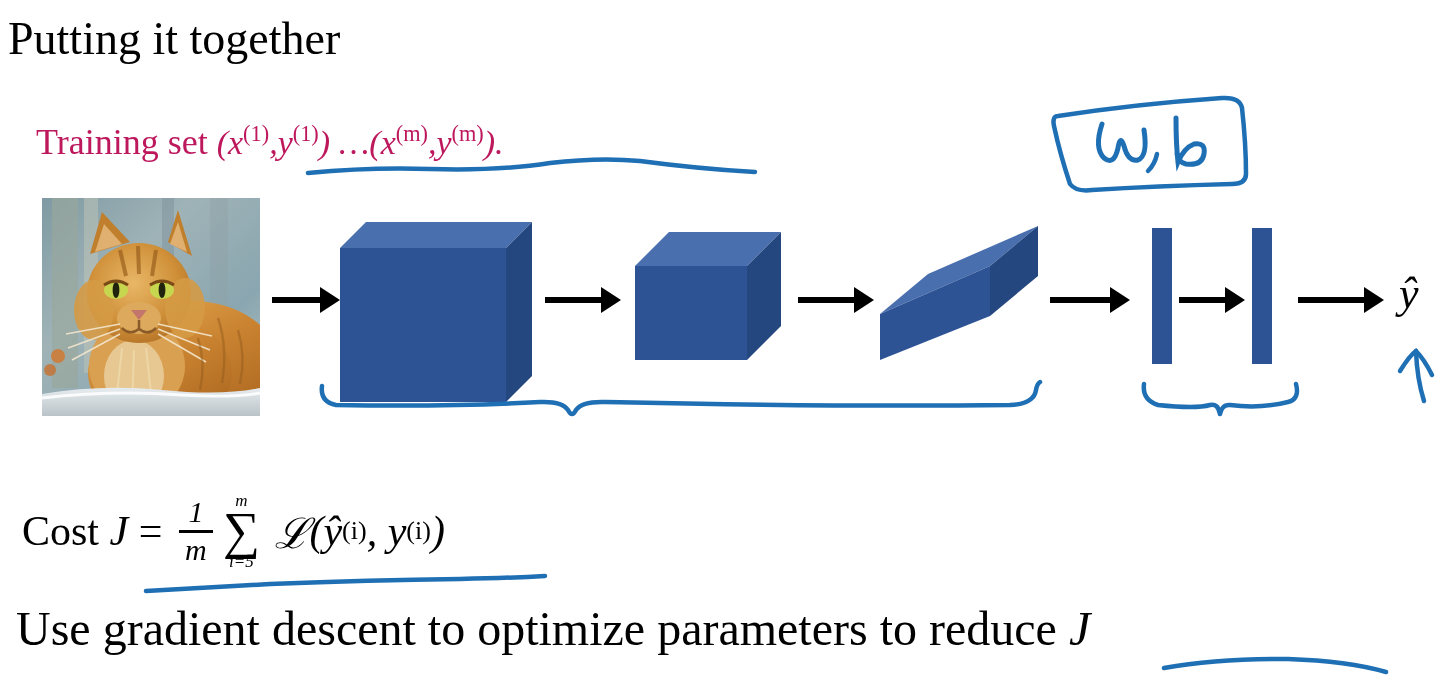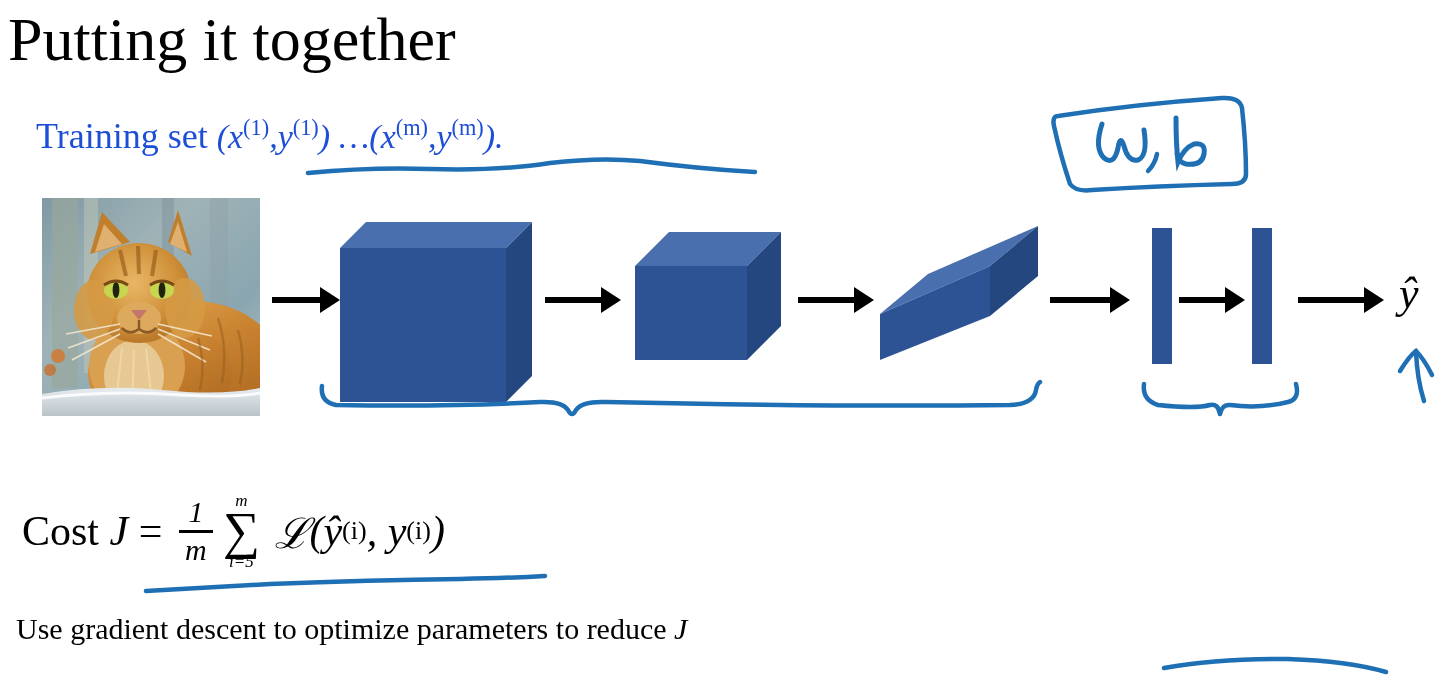--- a/index.html
+++ b/index.html
@@ -17,34 +17,34 @@
     background: #ffffff;
     overflow: hidden;
   }
   .abs { position: absolute; }
 
   
   #slide-title {
     left: 8px;
     top: 2px;
     font-family: "Liberation Serif", serif;
-    font-size: 62px;
+    font-size: 46px;
     line-height: 74px;
     color: #000000;
     white-space: nowrap;
     letter-spacing: 0px;
   }
 
   
   #training-line {
     left: 36px;
     top: 100px;
     font-size: 36px;
-    line-height: 56px;
-    color: #1d4ed8;
+    line-height: 68px;
+    color: #be185d;
     white-space: nowrap;
     font-family: Liberation Serif, serif;
   }
   #training-line .mathv {
     font-style: italic;
     font-size: 34px;
   }
   .sup {
     font-size: 0.62em;
     vertical-align: super;
@@ -133,21 +133,21 @@
   }
   .bigsum .sym {
     font-size: 52px;
     line-height: 0.85;
   }
 
   
   #bottom-line {
     left: 16px;
     top: 600px;
-    font-size: 30px;
+    font-size: 48px;
     line-height: 58px;
     color: #000000;
     white-space: nowrap;
   }
   #bottom-line .it { font-style: italic; }
 
   
   .ink { pointer-events: none; }
   .ink svg { display: block; overflow: visible; }
 </style>

